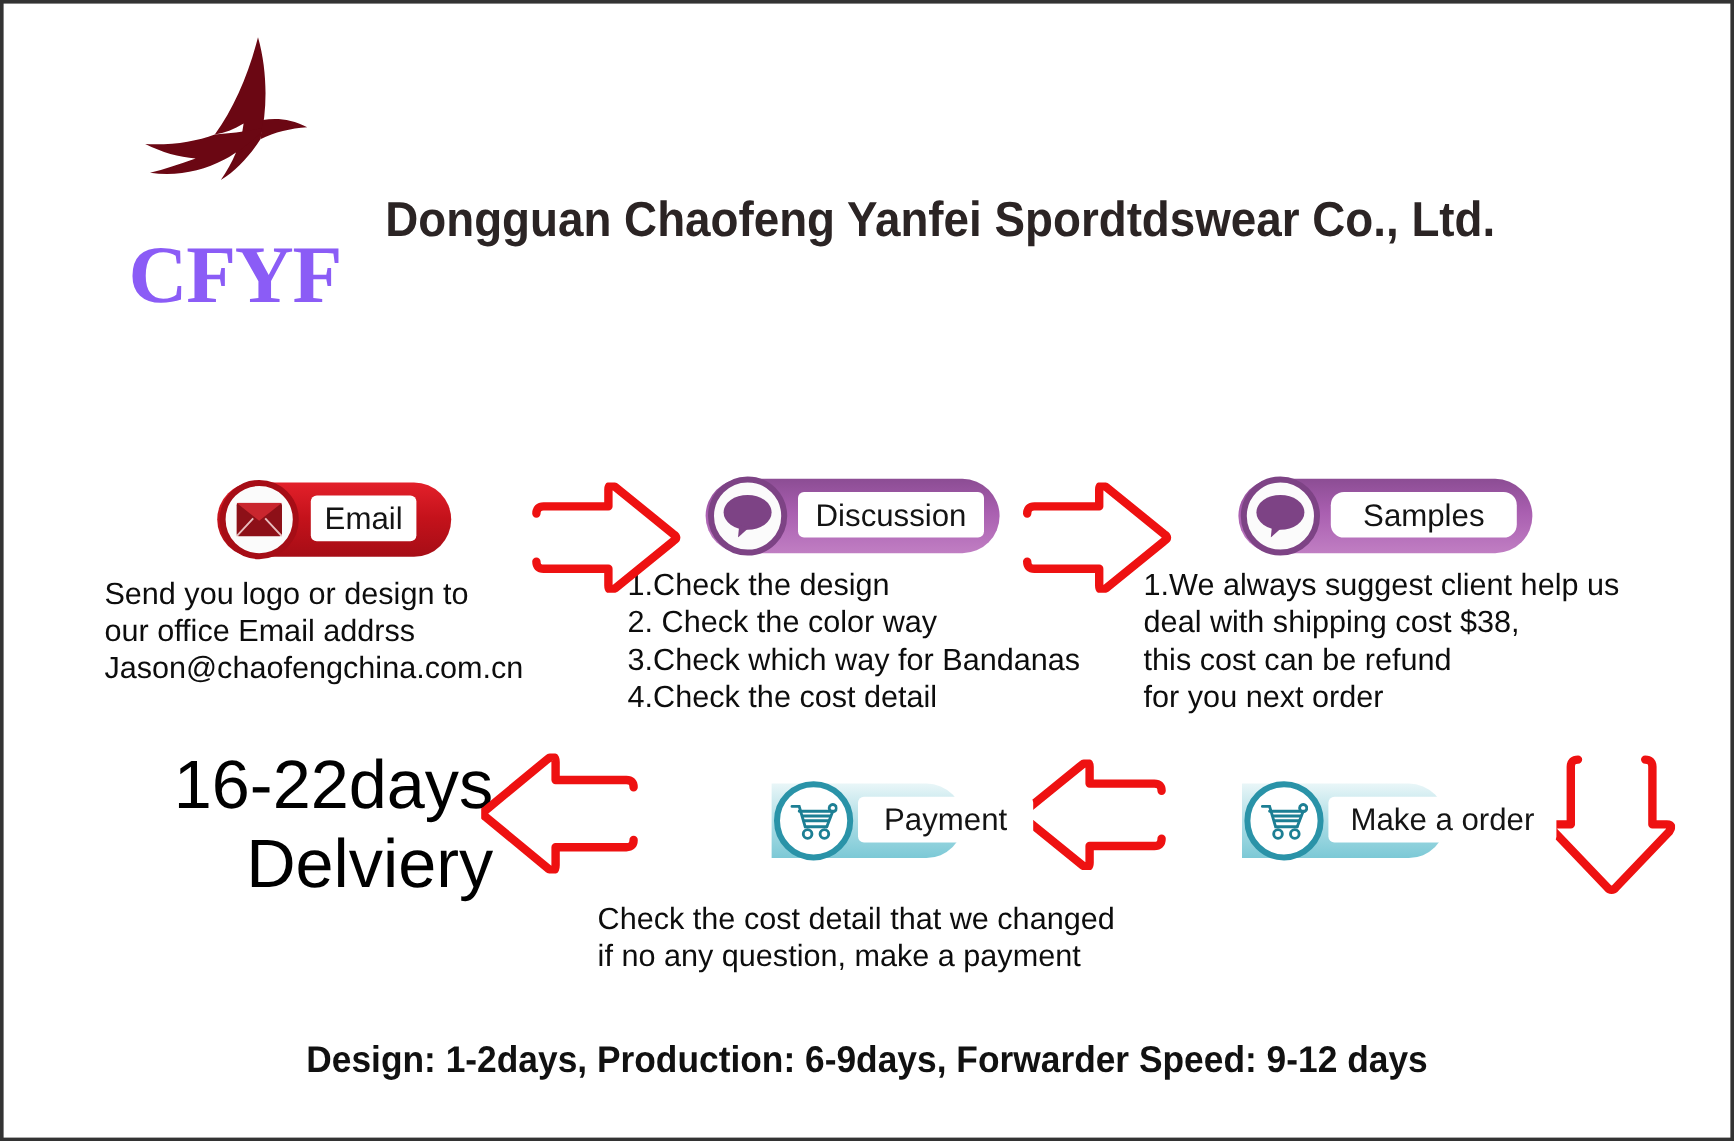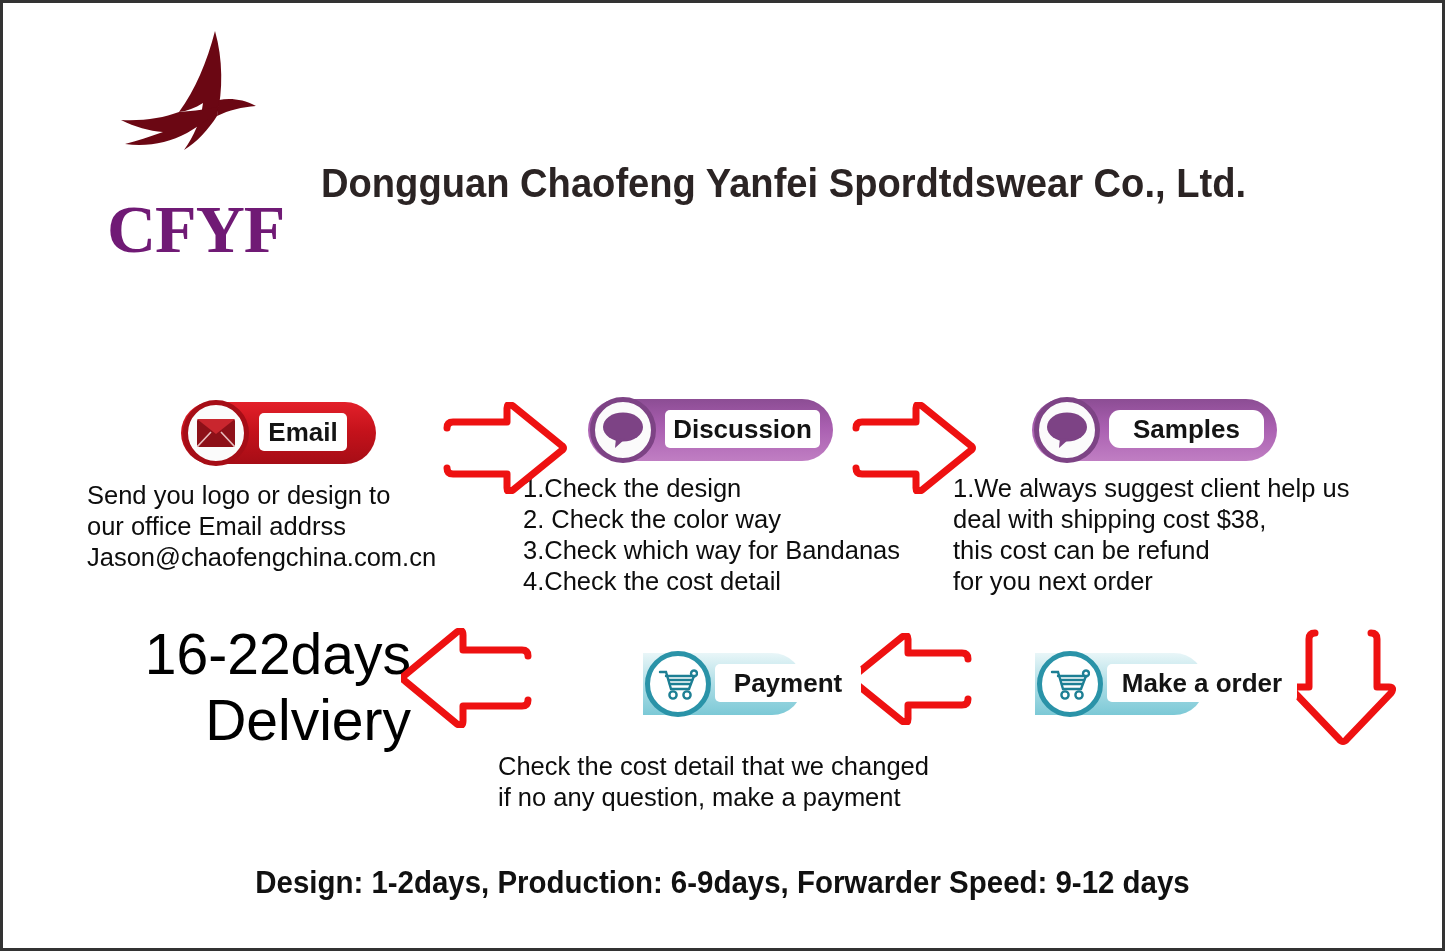--- a/index.html
+++ b/index.html
@@ -30,21 +30,21 @@
     height: 165px;
   }
   #header-logo-text {
     position: absolute;
     left: 104px;
     top: 192px;
     font-family: "Liberation Serif", serif;
     font-weight: bold;
     font-size: 68px;
     line-height: 68px;
-    color: #701a75;
+    color: #8b5cf6;
     letter-spacing: -1px;
   }
   #company-title {
     position: absolute;
     left: 318px;
     top: 156px;
     font-family: "Liberation Sans Narrow", "Liberation Sans", sans-serif;
     font-weight: bold;
     font-size: 41px;
     line-height: 48px;
@@ -53,21 +53,20 @@
     transform-origin: left center;
     white-space: nowrap;
   }
 
   
   .badge {
     position: absolute;
     height: 60px;
     display: flex;
     align-items: center;
-    font-weight: bold;
   }
   .badge-body {
     position: absolute;
     left: 0;
     top: 0;
     height: 62px;
     width: 100%;
     box-sizing: border-box;
   }
   .badge-body.red {

